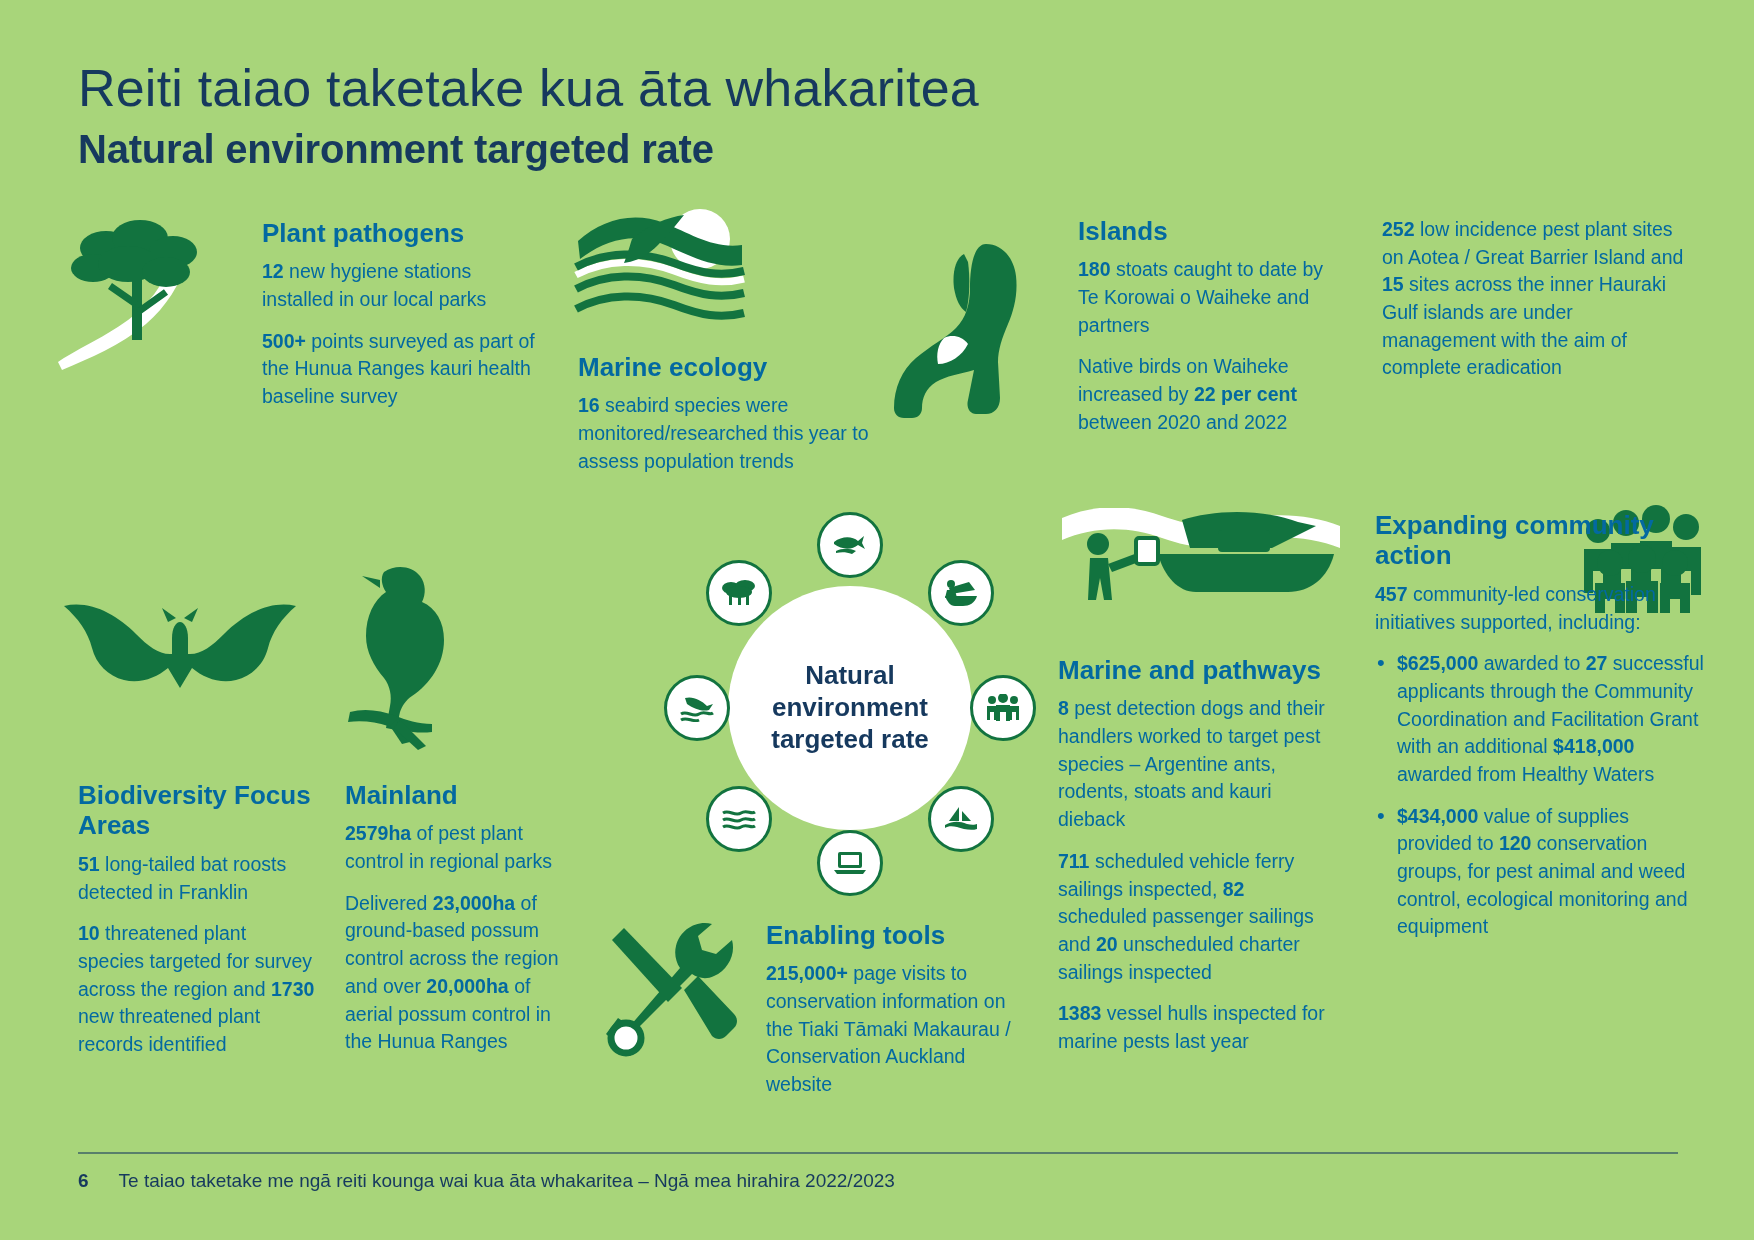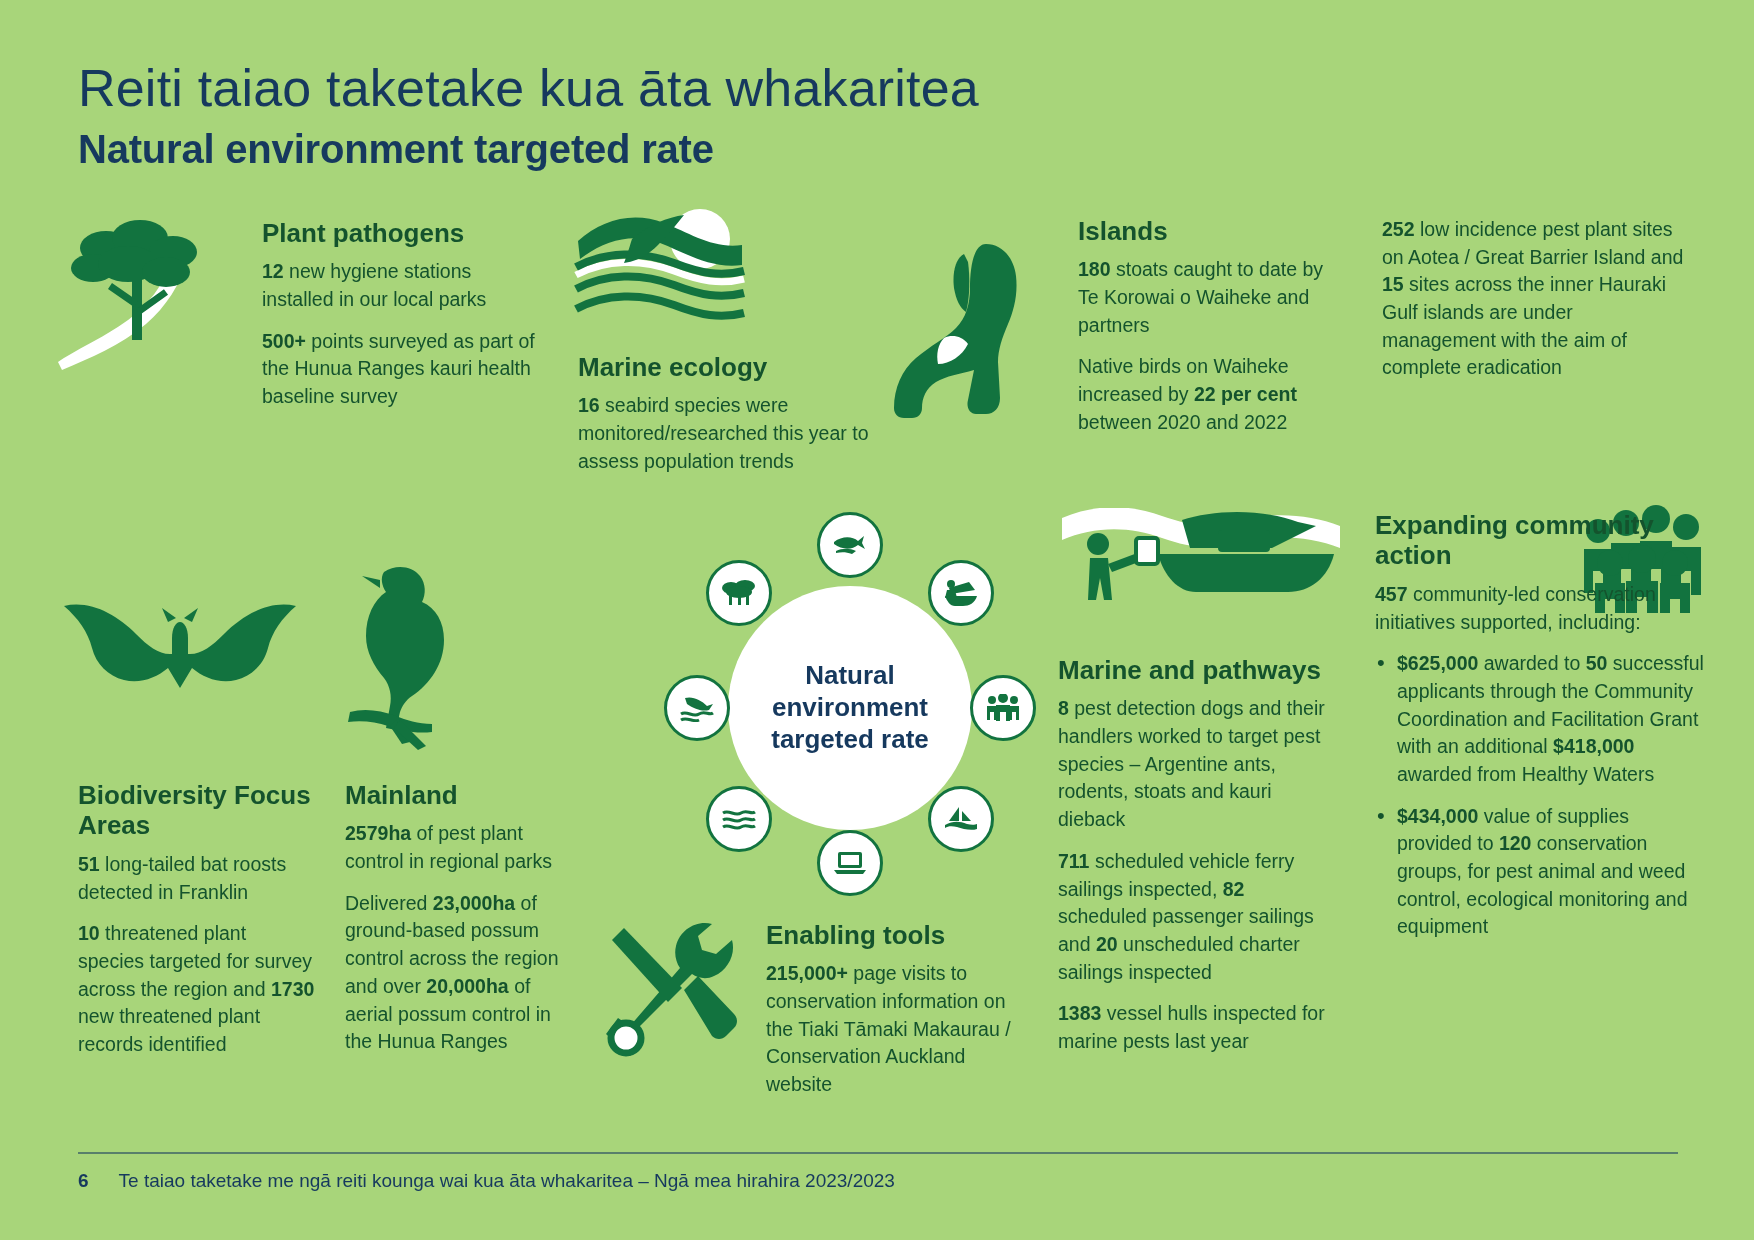--- a/index.html
+++ b/index.html
@@ -40,21 +40,21 @@
     color: #16395e;
     letter-spacing: -0.2px;
     line-height: 1.2;
     margin: 6px 0 0 0;
   }
   
   .blk {
     position: absolute;
     font-size: 19.5px;
     line-height: 1.42;
-    color: #14532d;
+    color: #0369a1;
   }
   .blk h3 {
     font-size: 26px;
     font-weight: 700;
     margin: 0 0 10px 0;
     line-height: 1.17;
   }
   .blk p {
     margin: 0 12px 14px 0;
   }
@@ -411,24 +411,24 @@
     <h3>Marine and pathways</h3>
     <p><b>8</b><span> pest detection dogs and their handlers worked to target pest species – Argentine ants, rodents, stoats and kauri dieback</span></p>
     <p><b>711</b><span> scheduled vehicle ferry sailings inspected, </span><b>82</b><span> scheduled passenger sailings and </span><b>20</b><span> unscheduled charter sailings inspected</span></p>
     <p><b>1383</b><span> vessel hulls inspected for marine pests last year</span></p>
   </div>
 
   <div class="blk" id="community">
     <h3>Expanding community action</h3>
     <p><b>457</b><span> community-led conservation initiatives supported, including:</span></p>
     <ul class="bullets">
-      <li><b>$625,000</b><span> awarded to </span><b>50</b><span> successful applicants through the Community Coordination and Facilitation Grant with an additional </span><b>$418,000</b><span> awarded from Healthy Waters</span></li>
+      <li><b>$625,000</b><span> awarded to </span><b>27</b><span> successful applicants through the Community Coordination and Facilitation Grant with an additional </span><b>$418,000</b><span> awarded from Healthy Waters</span></li>
       <li><b>$434,000</b><span> value of supplies provided to </span><b>120</b><span> conservation groups, for pest animal and weed control, ecological monitoring and equipment</span></li>
     </ul>
   </div>
 
   <div class="footer-rule"></div>
   <div class="footer">
     <span class="pg">6</span>
-    <span>Te taiao taketake me ngā reiti kounga wai kua āta whakaritea – Ngā mea hirahira 2023/2023</span>
+    <span>Te taiao taketake me ngā reiti kounga wai kua āta whakaritea – Ngā mea hirahira 2022/2023</span>
   </div>
 
 </div>
 
 </body></html>

